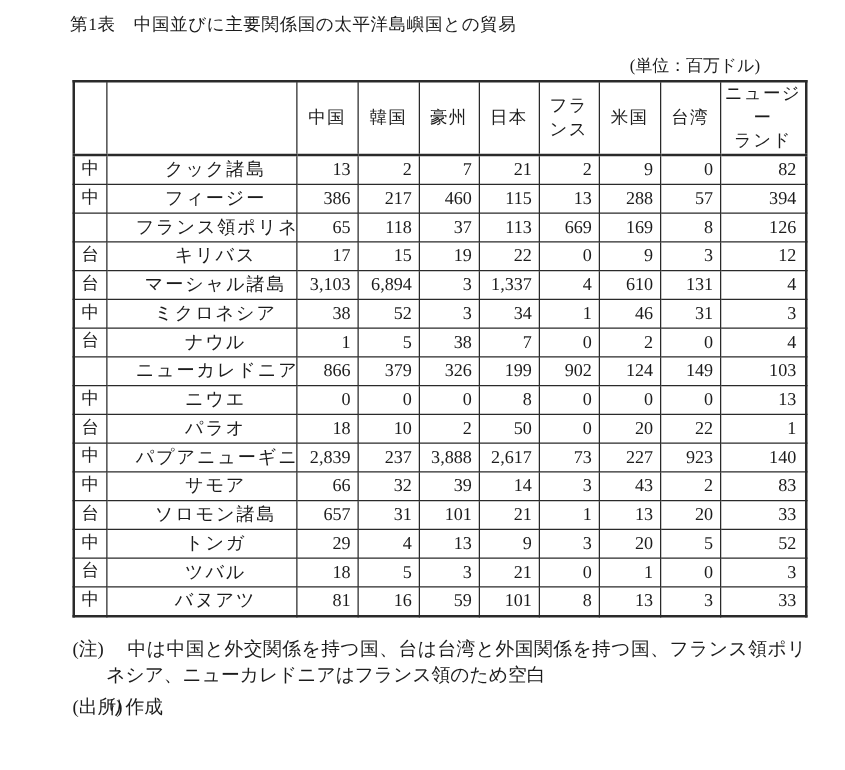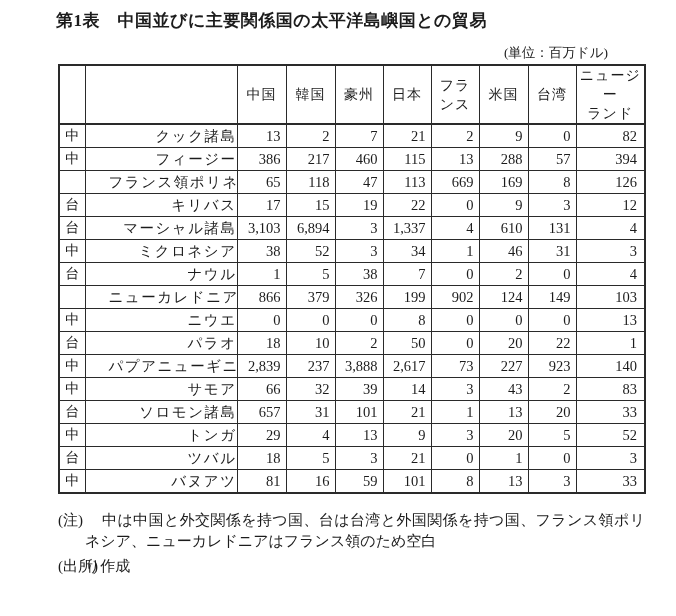--- a/index.html
+++ b/index.html
@@ -5,22 +5,22 @@
   html, body {
     margin: 0; padding: 0;
     width: 676px; height: 616px;
     background: #ffffff;
     color: #1c1c1c;
     font-family: "Liberation Serif", "DejaVu Serif", serif;
     overflow: hidden;
   }
   .doc-title {
     margin: 10px 0 12px 56px;
-    font-size: 17px;
-    font-weight: bold;
+    font-size: 14px;
+    font-weight: normal;
     letter-spacing: 0.5px;
     line-height: 21px;
   }
   .unit-label {
     width: 586px;
     margin: 2px 0 2px 58px;
     padding-right: 36px;
     box-sizing: border-box;
     text-align: right;
     font-size: 13.5px;
@@ -49,21 +49,21 @@
     white-space: pre-line;
     letter-spacing: 1px;
   }
   .trade-table td {
     height: 22px;
     font-size: 14.5px;
     line-height: 22px;
     white-space: nowrap;
   }
   td.c-marker { text-align: center; font-size: 14px; }
-  td.c-name   { text-align: right; padding-left: 23px; letter-spacing: 1.5px; }
+  td.c-name   { text-align: center; padding-left: 23px; letter-spacing: 1.5px; }
   td.c-num    { text-align: right; padding-right: 5px; }
   td.c-nz     { padding-right: 7px; margin-left: 24px; }
   .notes { margin: 13px 0 0 58px; width: 587px; }
   .note-block {
     position: relative;
     padding-left: 27px;
     box-sizing: border-box;
     font-size: 15px;
     line-height: 21px;
   }
@@ -132,21 +132,21 @@
         <td class="c-num">13</td>
         <td class="c-num">288</td>
         <td class="c-num">57</td>
         <td class="c-num c-nz">394</td>
       </tr>
       <tr>
         <td class="c-marker"></td>
         <td class="c-name">フランス領ポリネシア</td>
         <td class="c-num">65</td>
         <td class="c-num">118</td>
-        <td class="c-num">47</td>
+        <td class="c-num">37</td>
         <td class="c-num">113</td>
         <td class="c-num">669</td>
         <td class="c-num">169</td>
         <td class="c-num">8</td>
         <td class="c-num c-nz">126</td>
       </tr>
       <tr>
         <td class="c-marker">台</td>
         <td class="c-name">キリバス</td>
         <td class="c-num">17</td>

